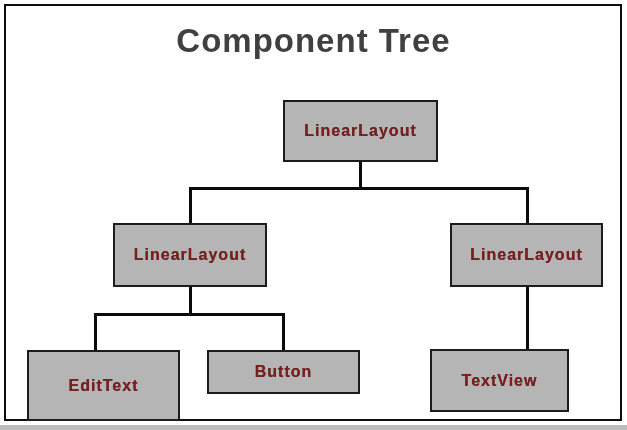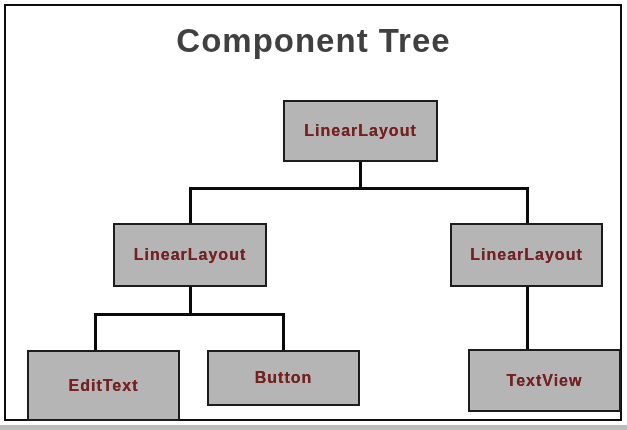--- a/index.html
+++ b/index.html
@@ -40,22 +40,22 @@
     box-sizing:border-box;
     display:flex;align-items:center;justify-content:center;
     font-size:16px;font-weight:bold;letter-spacing:1px;
     color:#7f1d1d;
     text-shadow:0 0 0 #3c3c3c;
   }
   .node-root       {left:283px;top:100px;width:155px;height:62px;}
   .node-left-ll    {left:113px;top:223px;width:154px;height:64px;}
   .node-right-ll   {left:450px;top:223px;width:153px;height:64px;}
   .node-edittext   {left:27px; top:350px;width:153px;height:71px;}
-  .node-button     {left:207px;top:350px;width:153px;height:56px;}
-  .node-textview   {left:468px;top:349px;width:153px;height:63px;}
+  .node-button     {left:207px;top:350px;width:153px;height:44px;}
+  .node-textview   {left:430px;top:349px;width:139px;height:63px;}
   .conn{position:absolute;background:var(--line);}
   .c-v1{left:359px;top:162px;width:3px;height:27px;}  
   .c-h1{left:189px;top:187px;width:340px;height:3px;} 
   .c-v2{left:189px;top:187px;width:3px;height:38px;}  
   .c-v3{left:526px;top:187px;width:3px;height:38px;}  
   .c-v4{left:189px;top:286px;width:3px;height:29px;}  
   .c-h2{left:94px; top:313px;width:191px;height:3px;} 
   .c-v5{left:94px; top:313px;width:3px;height:39px;}  
   .c-v6{left:282px;top:313px;width:3px;height:39px;}  
   .c-v7{left:526px;top:286px;width:3px;height:65px;}  

